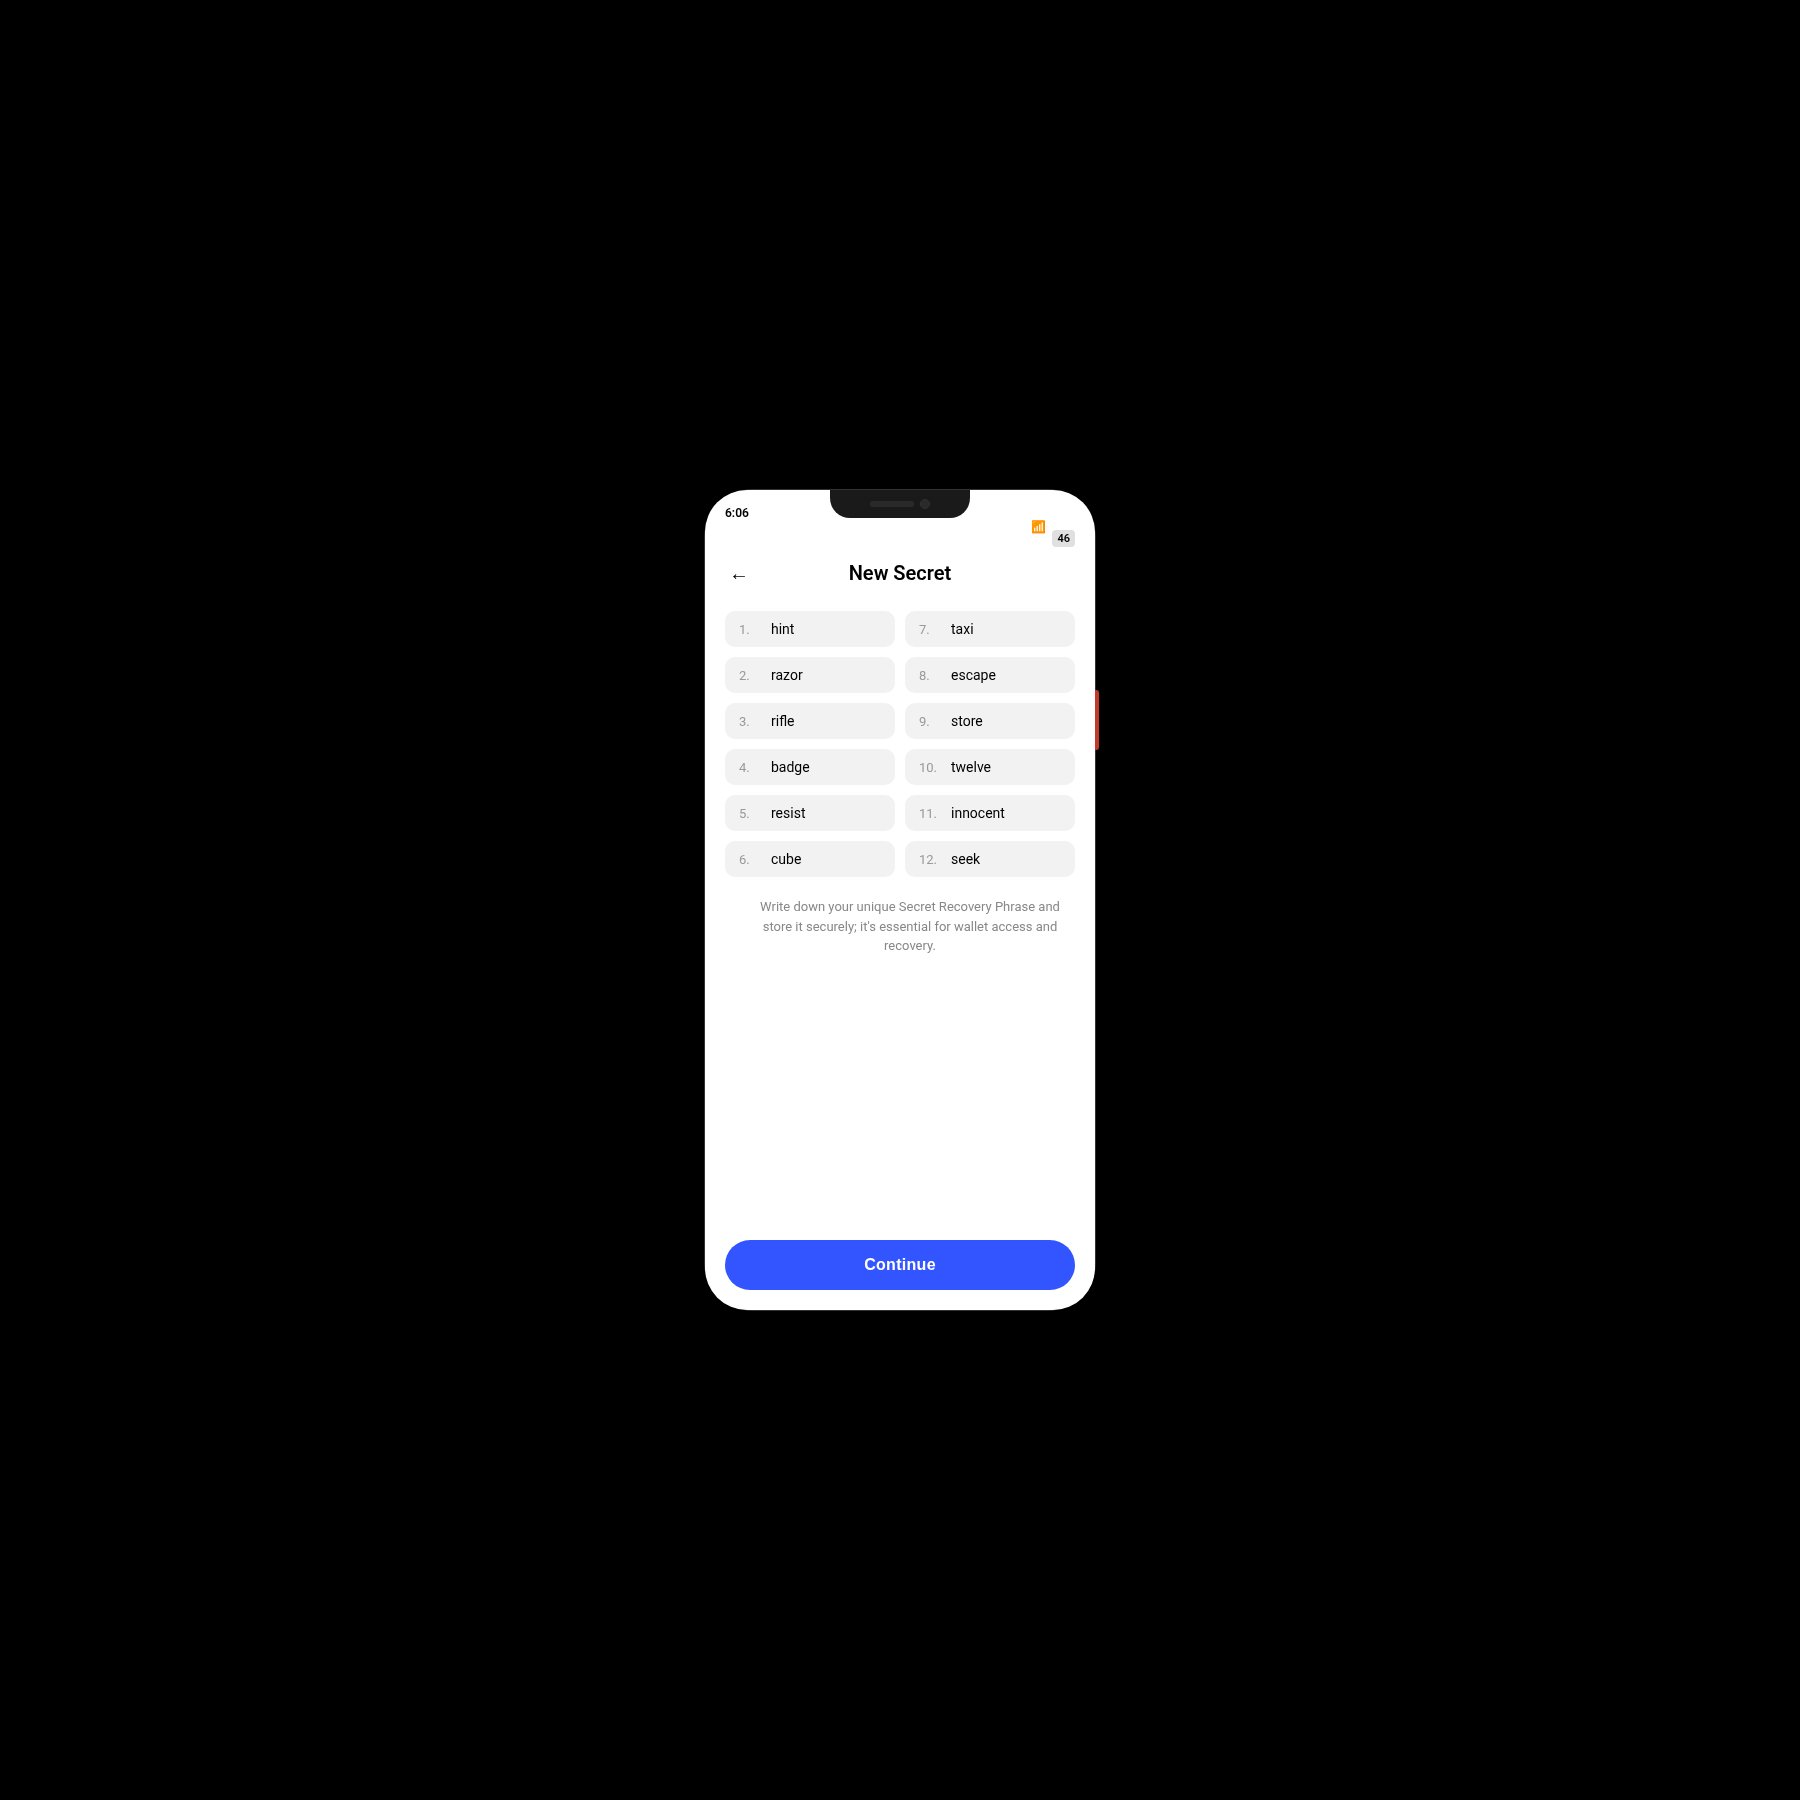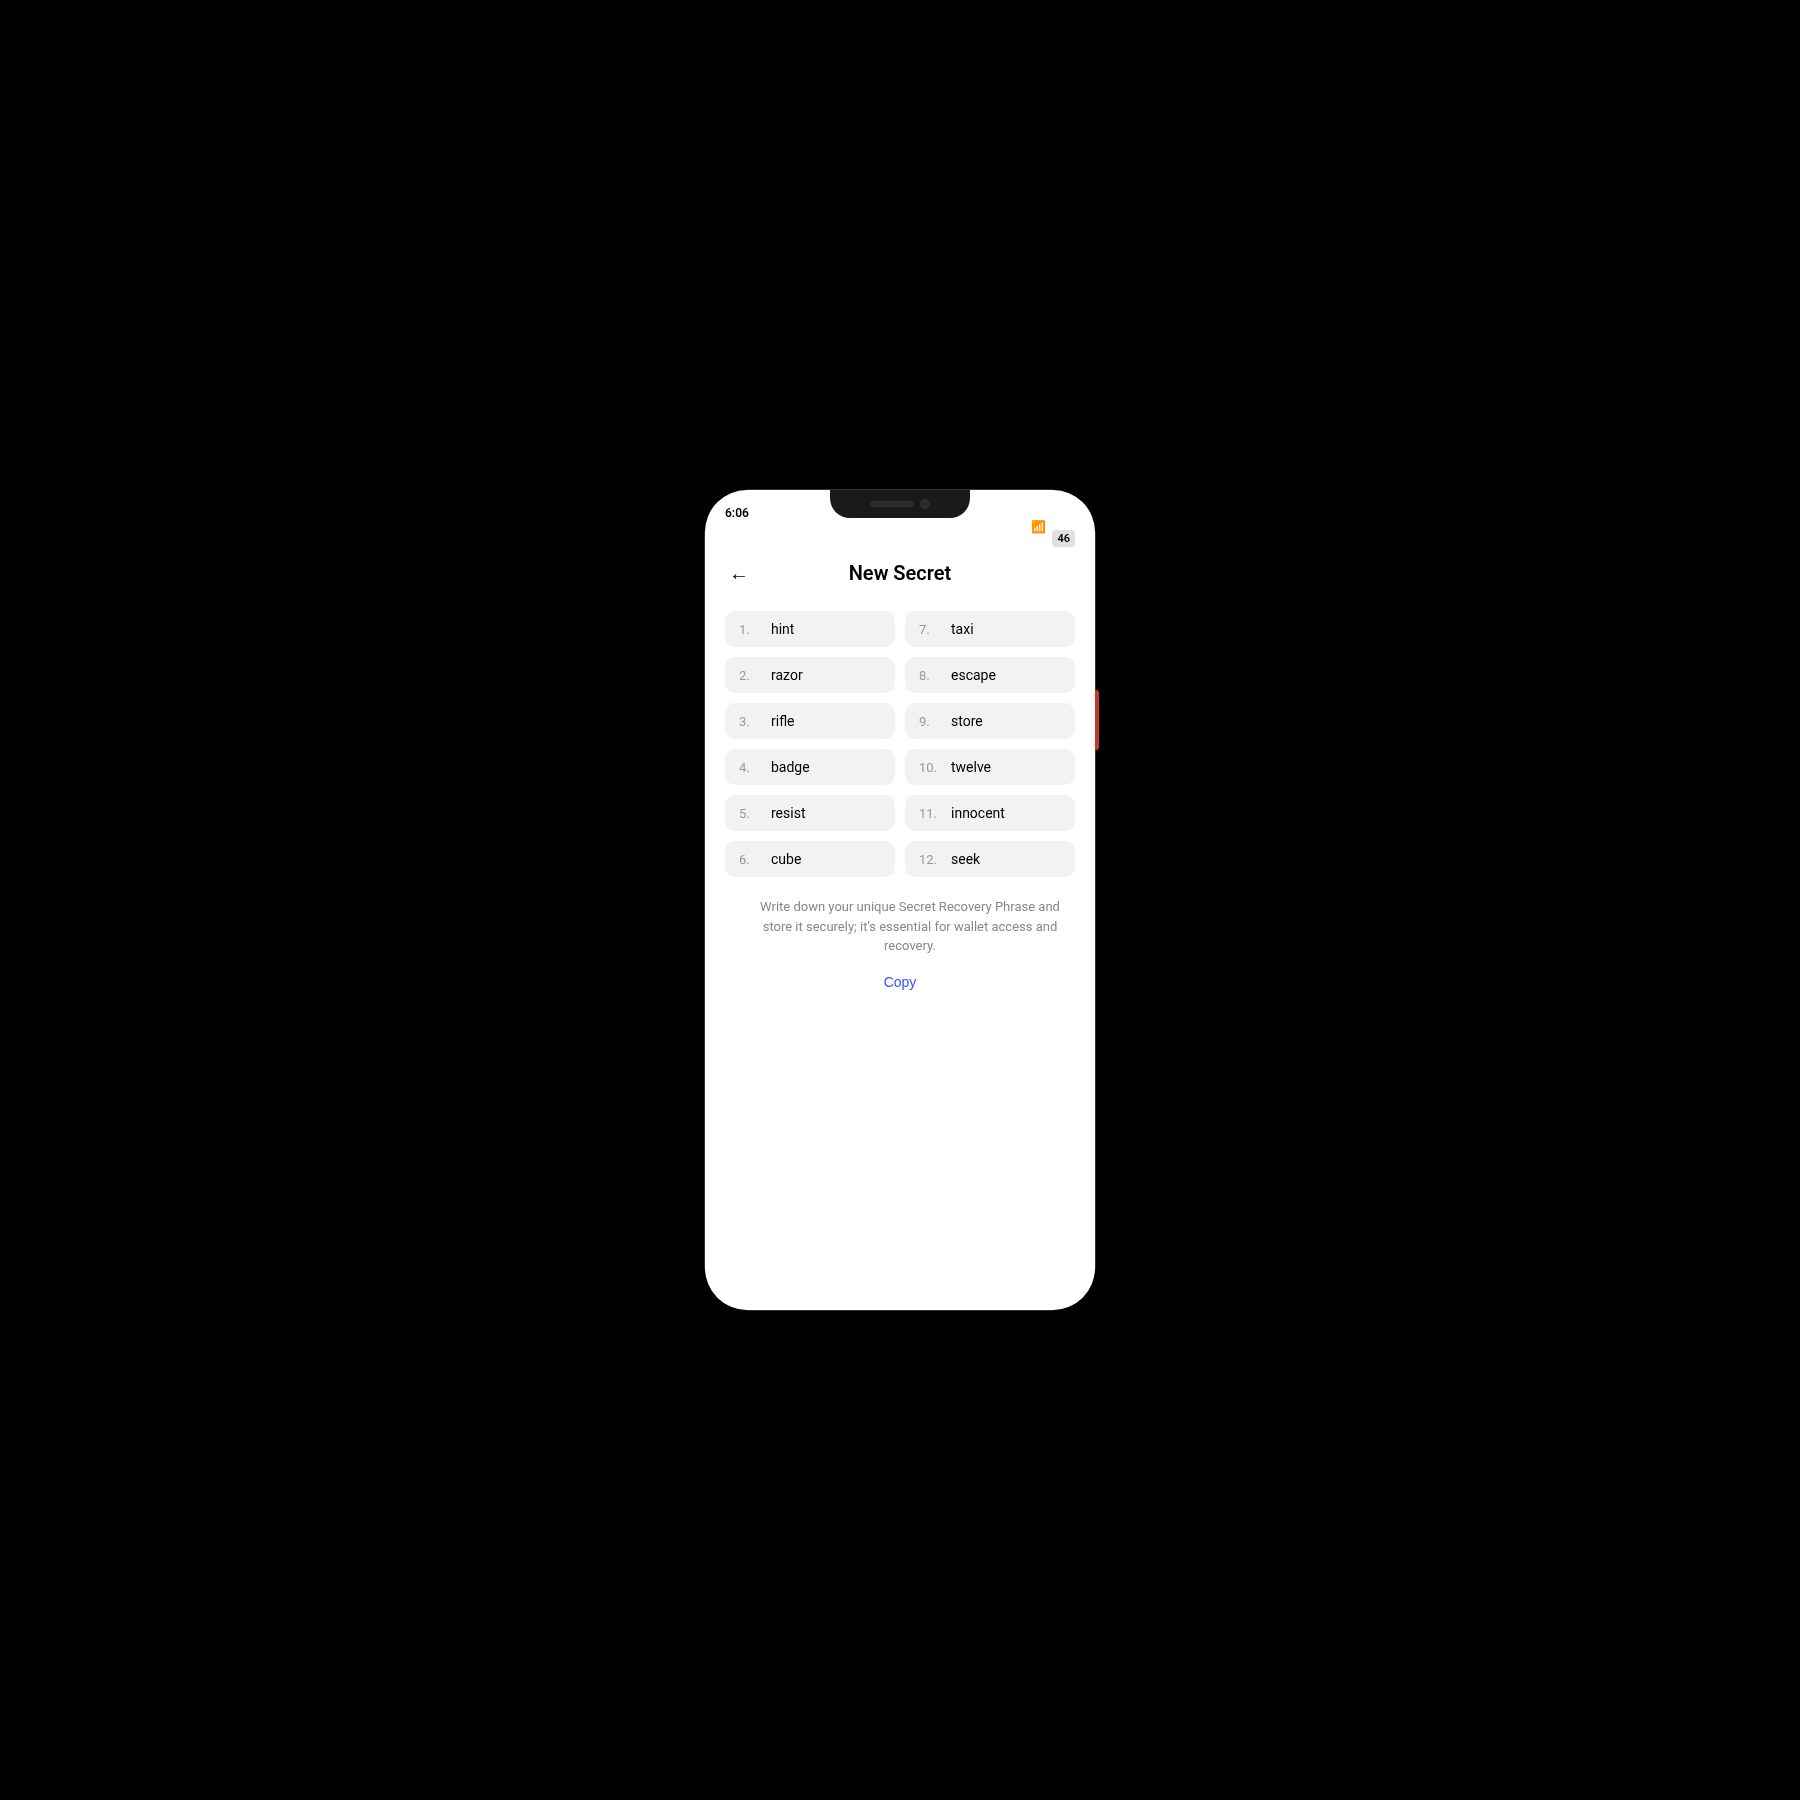--- a/index.html
+++ b/index.html
@@ -315,22 +315,22 @@
             </div>
             <div class="seed-item">
               <span class="seed-num">12.</span>
               <span class="seed-word">seek</span>
             </div>
           </div>
       </div>
 
       <p class="description">Write down your unique Secret Recovery Phrase and store it securely; it's essential for wallet access and recovery.</p>
 
-      <div class="copy-link">
-        <button class="copy-btn">Copy</button>
-      </div>
 
       <div class="spacer"></div>
 
+      <div class="continue-bar">
+        <button class="continue-btn">Continue</button>
+      </div>
 
     </div>
   </div>
 </div>
 
 </body></html>

